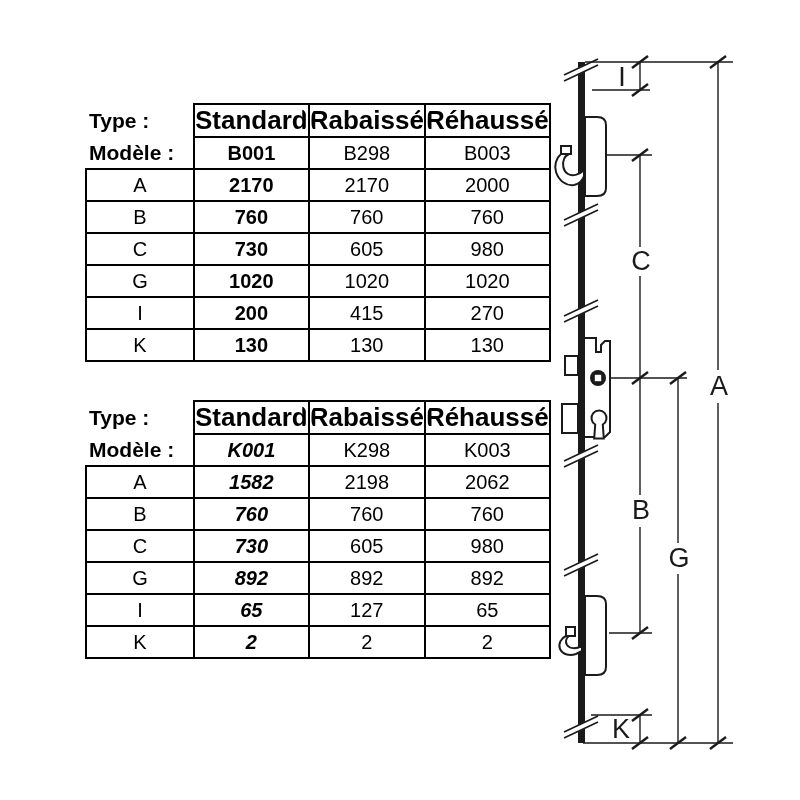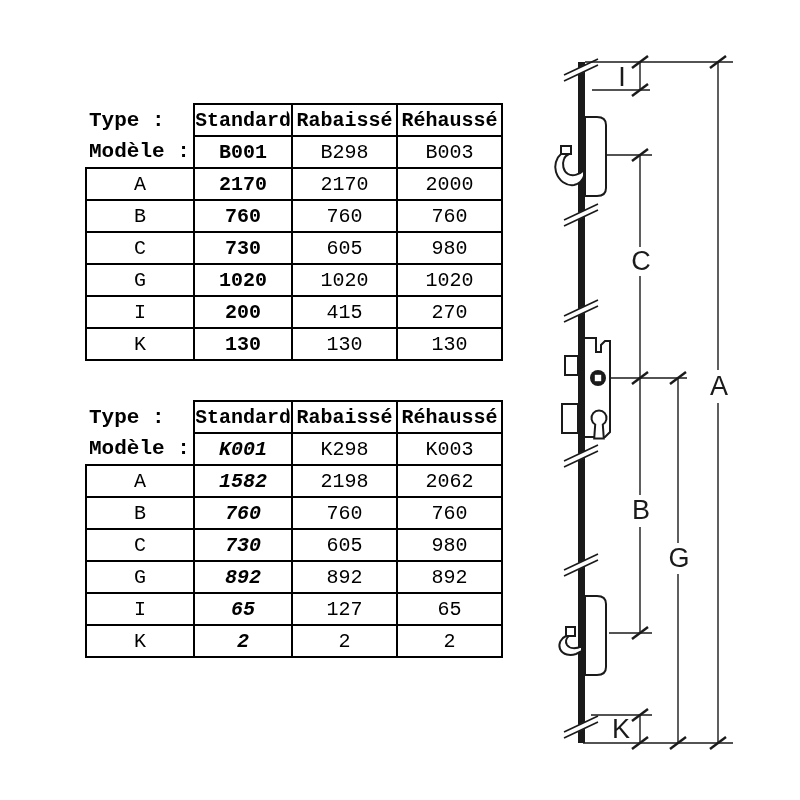--- a/index.html
+++ b/index.html
@@ -5,28 +5,28 @@
   html,body { margin:0; padding:0; }
   body {
     width:800px; height:800px; position:relative;
     background:#ffffff; overflow:hidden;
     font-family:"Liberation Sans", sans-serif;
     color:#000;
   }
   .tbl { position:absolute; }
   .tbl table {
     border-collapse:collapse; table-layout:fixed;
-    font-family:Liberation Mono, monospace;
+    font-family:Liberation Sans, sans-serif;
   }
   .tbl td, .tbl th {
     border:2px solid #000; text-align:center; vertical-align:middle;
     height:30px; padding:0; font-size:20px; font-weight:400;
     overflow:hidden; white-space:nowrap;
   }
-  .tbl th { font-weight:bold; font-size:20px;border-radius:15px; }
+  .tbl th { font-weight:bold; font-size:26px;border-radius:15px; }
   .tbl td.free {
     border:none; text-align:left; font-weight:bold; font-size:21px;
     padding-left:3px;
   }
   .tbl td.std { font-weight:bold;margin-left:43px; }
   .tbl.t2 td.std { font-style:italic;border-radius:13px; }
   svg text {
     font-family:"Liberation Sans", sans-serif;
     font-size:27px; fill:#1a1a1a;
   }

